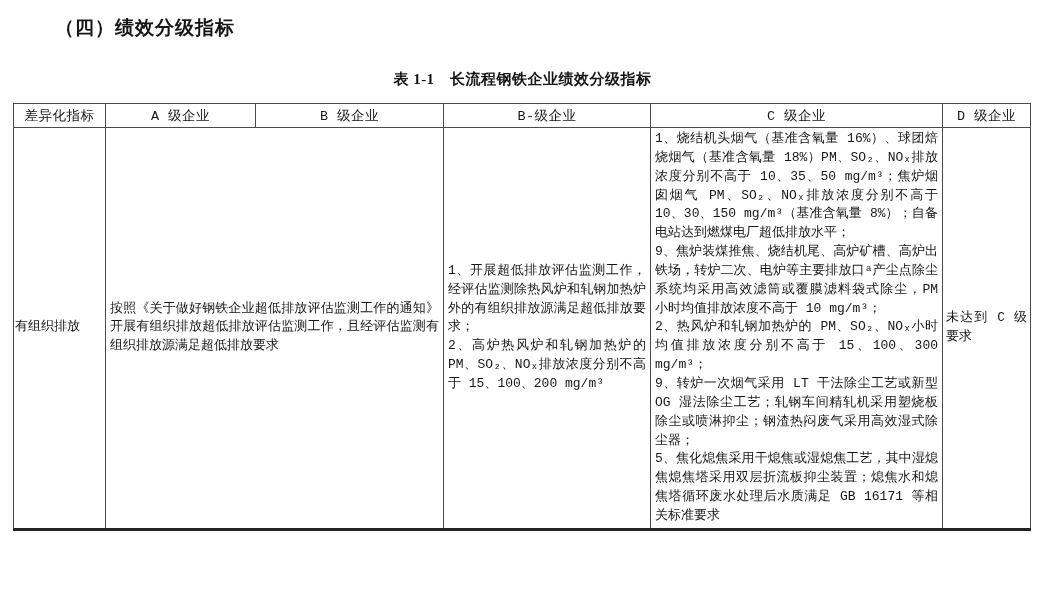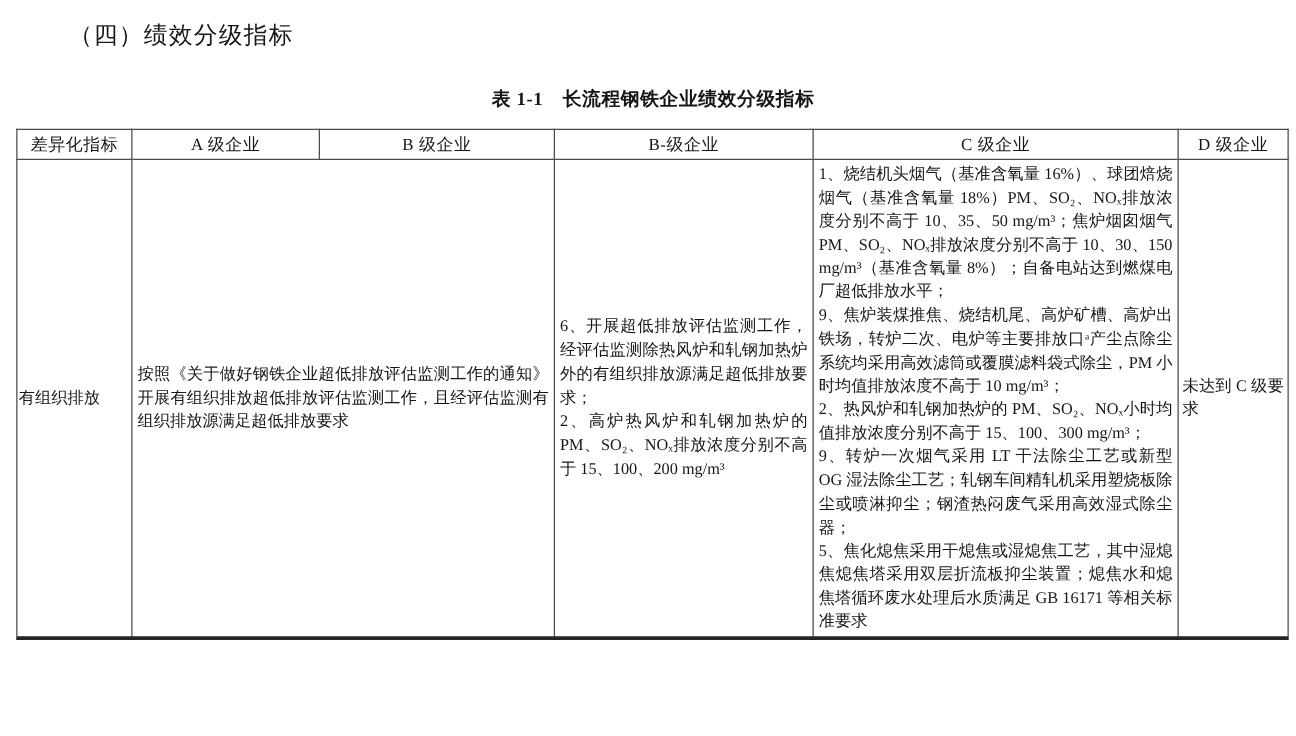--- a/index.html
+++ b/index.html
@@ -5,32 +5,33 @@
   * { margin: 0; padding: 0; box-sizing: border-box; }
   html, body { background: #ffffff; }
   body {
     width: 1037px; height: 589px;
     position: relative; overflow: hidden;
     font-family: "Liberation Serif", "DejaVu Serif", serif;
     color: #161616;
   }
   .section-heading {
     position: absolute; top: 15px; left: 55px;
-    font-size: 19px; font-weight: normal; letter-spacing: 1px;
+    font-size: 19px; font-weight: bold; letter-spacing: 1px;
   }
   .table-title {
     position: absolute; top: 70px; left: 4px; width: 100%;
     text-align: center; font-size: 15px; font-weight: bold; letter-spacing: 0.5px;
   }
   table.grading {
     position: absolute; top: 103px; left: 13px;
     width: 1017px; height: 336px;
     border-collapse: collapse; table-layout: fixed;
     border: 1px solid #4a4a4a;
     border-bottom: 3px solid #252525;
+    font-family: Liberation Mono, monospace;
   }
   .grading th, .grading td { border: 1px solid #4a4a4a; }
   .grading thead th {
     height: 24px; font-weight: 400; font-size: 13.5px;
     text-align: center; padding: 1px 2px; letter-spacing: 0.5px;
     white-space: nowrap; overflow: hidden;
   }
   .grading td {
     font-size: 13px; line-height: 1.45;
     vertical-align: middle; padding: 2px 4px;
@@ -64,21 +65,21 @@
       <th>B-级企业</th>
       <th>C 级企业</th>
       <th>D 级企业</th>
     </tr>
   </thead>
   <tbody>
     <tr>
       <td class="indicator-cell">有组织排放</td>
       <td colspan="2">按照《关于做好钢铁企业超低排放评估监测工作的通知》开展有组织排放超低排放评估监测工作，且经评估监测有组织排放源满足超低排放要求</td>
       <td>
-        <div class="cell-item">6、开展超低排放评估监测工作，经评估监测除热风炉和轧钢加热炉外的有组织排放源满足超低排放要求；</div>
+        <div class="cell-item">1、开展超低排放评估监测工作，经评估监测除热风炉和轧钢加热炉外的有组织排放源满足超低排放要求；</div>
         <div class="cell-item">2、高炉热风炉和轧钢加热炉的 PM、SO₂、NOₓ排放浓度分别不高于 15、100、200 mg/m³</div>
       </td>
       <td>
         <div class="cell-item">1、烧结机头烟气（基准含氧量 16%）、球团焙烧烟气（基准含氧量 18%）PM、SO₂、NOₓ排放浓度分别不高于 10、35、50 mg/m³；焦炉烟囱烟气 PM、SO₂、NOₓ排放浓度分别不高于 10、30、150 mg/m³（基准含氧量 8%）；自备电站达到燃煤电厂超低排放水平；</div>
         <div class="cell-item">9、焦炉装煤推焦、烧结机尾、高炉矿槽、高炉出铁场，转炉二次、电炉等主要排放口ᵃ产尘点除尘系统均采用高效滤筒或覆膜滤料袋式除尘，PM 小时均值排放浓度不高于 10 mg/m³；</div>
         <div class="cell-item">2、热风炉和轧钢加热炉的 PM、SO₂、NOₓ小时均值排放浓度分别不高于 15、100、300 mg/m³；</div>
         <div class="cell-item">9、转炉一次烟气采用 LT 干法除尘工艺或新型 OG 湿法除尘工艺；轧钢车间精轧机采用塑烧板除尘或喷淋抑尘；钢渣热闷废气采用高效湿式除尘器；</div>
         <div class="cell-item">5、焦化熄焦采用干熄焦或湿熄焦工艺，其中湿熄焦熄焦塔采用双层折流板抑尘装置；熄焦水和熄焦塔循环废水处理后水质满足 GB 16171 等相关标准要求</div>
       </td>
       <td class="grade-d-cell">未达到 C 级要求</td>

